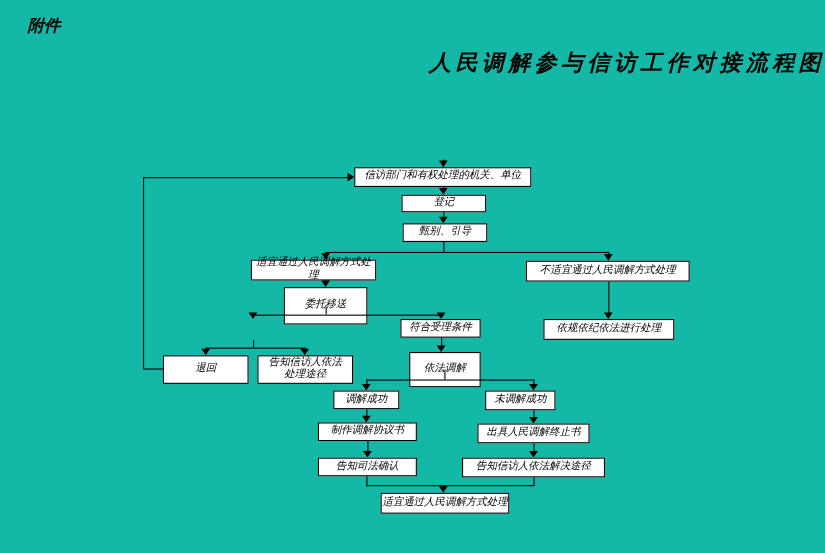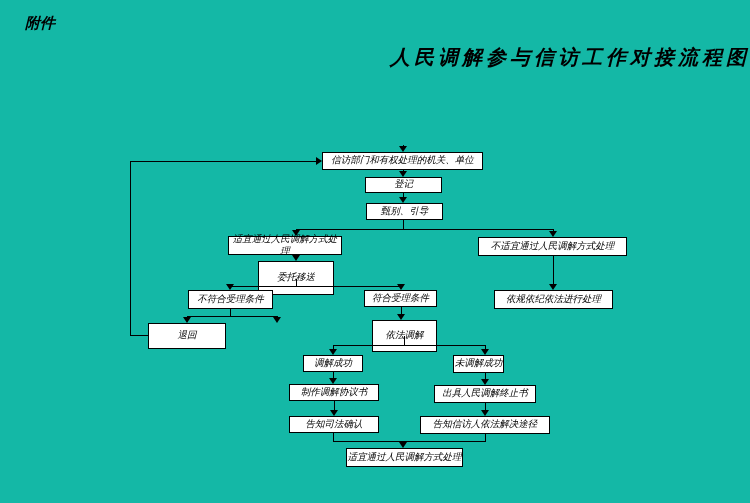--- a/index.html
+++ b/index.html
@@ -31,27 +31,28 @@
   <div id="attachment">附件</div>
   <div id="title">人民调解参与信访工作对接流程图</div>
 
   <div id="flow">
     <div class="node" style="left:322px;top:152px;width:161px;height:18px">信访部门和有权处理的机关、单位</div>
     <div class="node" style="left:365px;top:177px;width:77px;height:16px">登记</div>
     <div class="node" style="left:366px;top:203px;width:77px;height:17px">甄别、引导</div>
     <div class="node" style="left:228px;top:236px;width:114px;height:19px">适宜通过人民调解方式处理</div>
     <div class="node" style="left:478px;top:237px;width:149px;height:19px">不适宜通过人民调解方式处理</div>
     <div class="node" style="left:258px;top:261px;width:76px;height:34px">委托移送</div>
-    <div class="node" style="left:188px;top:290px;width:85px;height:19px">不符合受理条件</div>
     <div class="node" style="left:364px;top:290px;width:73px;height:17px">符合受理条件</div>
     <div class="node" style="left:148px;top:323px;width:78px;height:26px">退回</div>
     <div class="node" style="left:494px;top:290px;width:119px;height:19px">依规依纪依法进行处理</div>
+    <div class="node" style="left:234px;top:323px;width:87px;height:26px">告知信访人依法
+处理途径</div>
     <div class="node" style="left:372px;top:320px;width:65px;height:32px">依法调解</div>
     <div class="node" style="left:303px;top:355px;width:60px;height:17px">调解成功</div>
-    <div class="node" style="left:453px;top:355px;width:51px;height:18px">未调解成功</div>
+    <div class="node" style="left:441px;top:355px;width:64px;height:18px">未调解成功</div>
     <div class="node" style="left:289px;top:384px;width:90px;height:17px">制作调解协议书</div>
     <div class="node" style="left:289px;top:416px;width:90px;height:17px">告知司法确认</div>
     <div class="node" style="left:434px;top:385px;width:102px;height:18px">出具人民调解终止书</div>
     <div class="node" style="left:420px;top:416px;width:130px;height:18px">告知信访人依法解决途径</div>
     <div class="node" style="left:346px;top:448px;width:117px;height:19px">适宜通过人民调解方式处理</div>
   <div class="vline" style="left: 403px; top: 145px; height: 3px;"></div>
       <div class="vline" style="left: 403px; top: 170px; height: 3px;"></div>
       <div class="vline" style="left: 403px; top: 193px; height: 5px;"></div>
       <div class="vline" style="left: 403px; top: 220px; height: 9px;"></div>
       <div class="vline" style="left: 296px; top: 229px; height: 3px;"></div>

